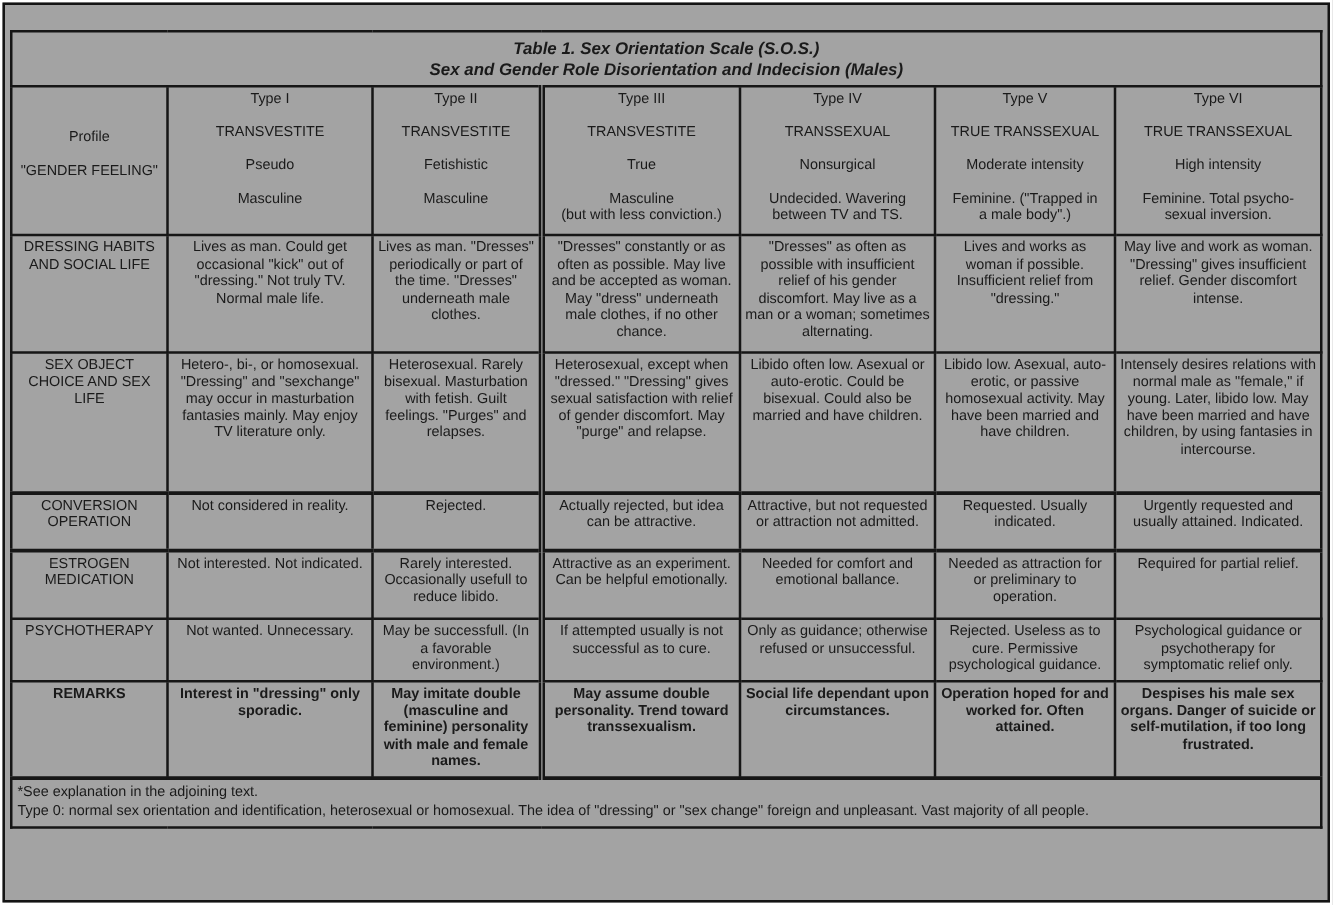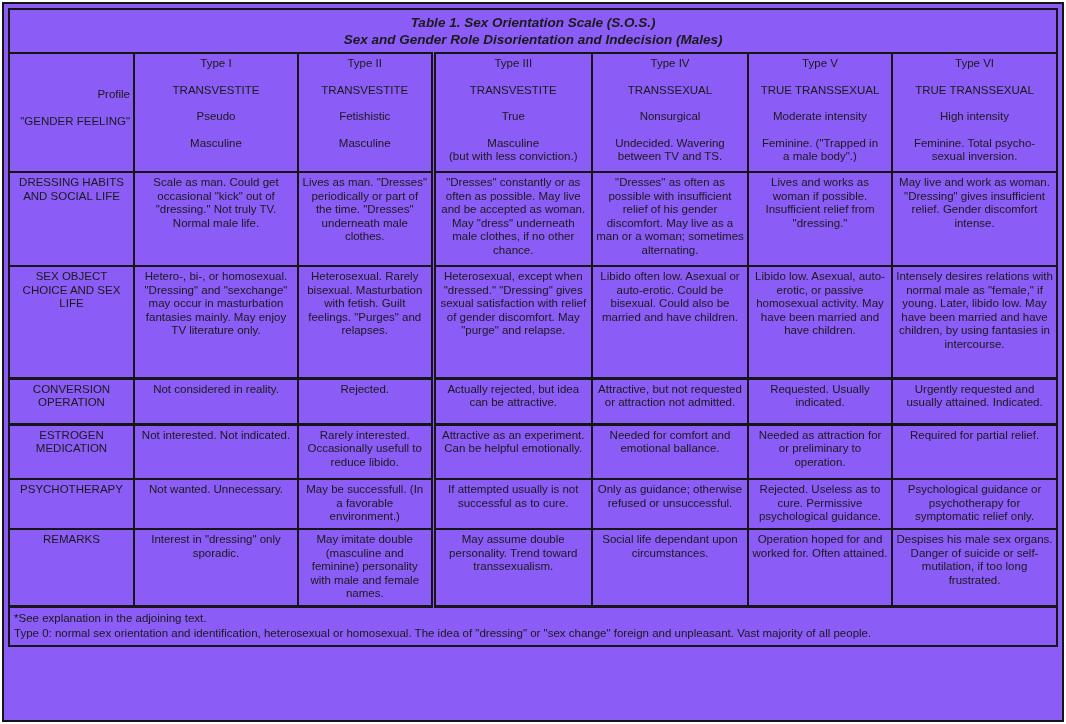--- a/index.html
+++ b/index.html
@@ -1,19 +1,19 @@
 <!DOCTYPE html>
 <html><head>
 <meta charset="utf-8">
 <style>
   html,body { margin:0; padding:0; background:#ffffff; }
   body { width:1066px; height:724px; font-family:"Liberation Sans", sans-serif; color:#1a1a1a; }
   .page {
     box-sizing:border-box; width:1062px; height:720px; margin:2px;
-    border:2px solid #141414; padding:4px 4px 0 4px; background:#8b5cf6;
+    border:2px solid #141414; padding:20px 4px 0 4px; background:#a3a3a3;
   }
   table.sos { border-collapse:collapse; table-layout:fixed; width:1048px; }
   td {
     border:2px solid #161616; vertical-align:top; text-align:center;
     font-size:11.5px; line-height:13.5px; padding:3px 3px; overflow:hidden;
     word-wrap:break-word;
   }
   
   tr.t3 td { border-top-width:3px; }
   
@@ -21,31 +21,31 @@
 
   tr.r-title   { height:44px; }
   tr.r-group   { height:26px; }
   tr.r-profile { height:119px; }
   tr.r-dressing{ height:94px; }
   tr.r-sexobj  { height:112px; }
   tr.r-kinsey  { height:26px; }
   tr.r-conv    { height:46px; }
   tr.r-estro   { height:55px;margin-left:12px; }
   tr.r-psych   { height:50px; }
-  tr.r-remarks { height:77px; }
+  tr.r-remarks { height:77px;font-weight:bold; }
   tr.r-foot    { height:40px; }
 
   tr.r-title td { vertical-align:middle; }
   .title-line { font-weight:bold; font-style:italic; font-size:13.5px; line-height:17px; }
 
   tr.r-group td { vertical-align:middle; font-size:12px; }
   tr.r-kinsey td { vertical-align:middle; }
 
   .pline { margin-bottom:13px; }
-  .profile-head { padding-top:34px;text-align:right; }
+  .profile-head { padding-top:34px; }
 
   tr.r-foot td { text-align:left; vertical-align:middle; padding-left:4px; }
   .foot-line { font-size:11.5px; line-height:15px; }
 </style>
 </head>
 <body>
 
 <div class="page">
   <table class="sos">
     <colgroup>
@@ -123,21 +123,21 @@
         <div class="pline">High intensity</div>
         <div>
           <div>Feminine. Total psycho-</div>
           <div>sexual inversion.</div>
         </div>
       </td>
     </tr>
 
     <tr class="r-dressing">
       <td>DRESSING HABITS AND SOCIAL LIFE</td>
-      <td>Scale as man. Could get occasional "kick" out of "dressing." Not truly TV. Normal male life.</td>
+      <td>Lives as man. Could get occasional "kick" out of "dressing." Not truly TV. Normal male life.</td>
       <td>Lives as man. "Dresses" periodically or part of the time. "Dresses" underneath male clothes.</td>
       <td class="dl">"Dresses" constantly or as often as possible. May live and be accepted as woman. May "dress" underneath male clothes, if no other chance.</td>
       <td>"Dresses" as often as possible with insufficient relief of his gender discomfort. May live as a man or a woman; sometimes alternating.</td>
       <td>Lives and works as woman if possible. Insufficient relief from "dressing."</td>
       <td>May live and work as woman. "Dressing" gives insufficient relief. Gender discomfort intense.</td>
     </tr>
 
     <tr class="r-sexobj">
       <td>SEX OBJECT CHOICE AND SEX LIFE</td>
       <td>Hetero-, bi-, or homosexual. "Dressing" and "sexchange" may occur in masturbation fantasies mainly. May enjoy TV literature only.</td>

